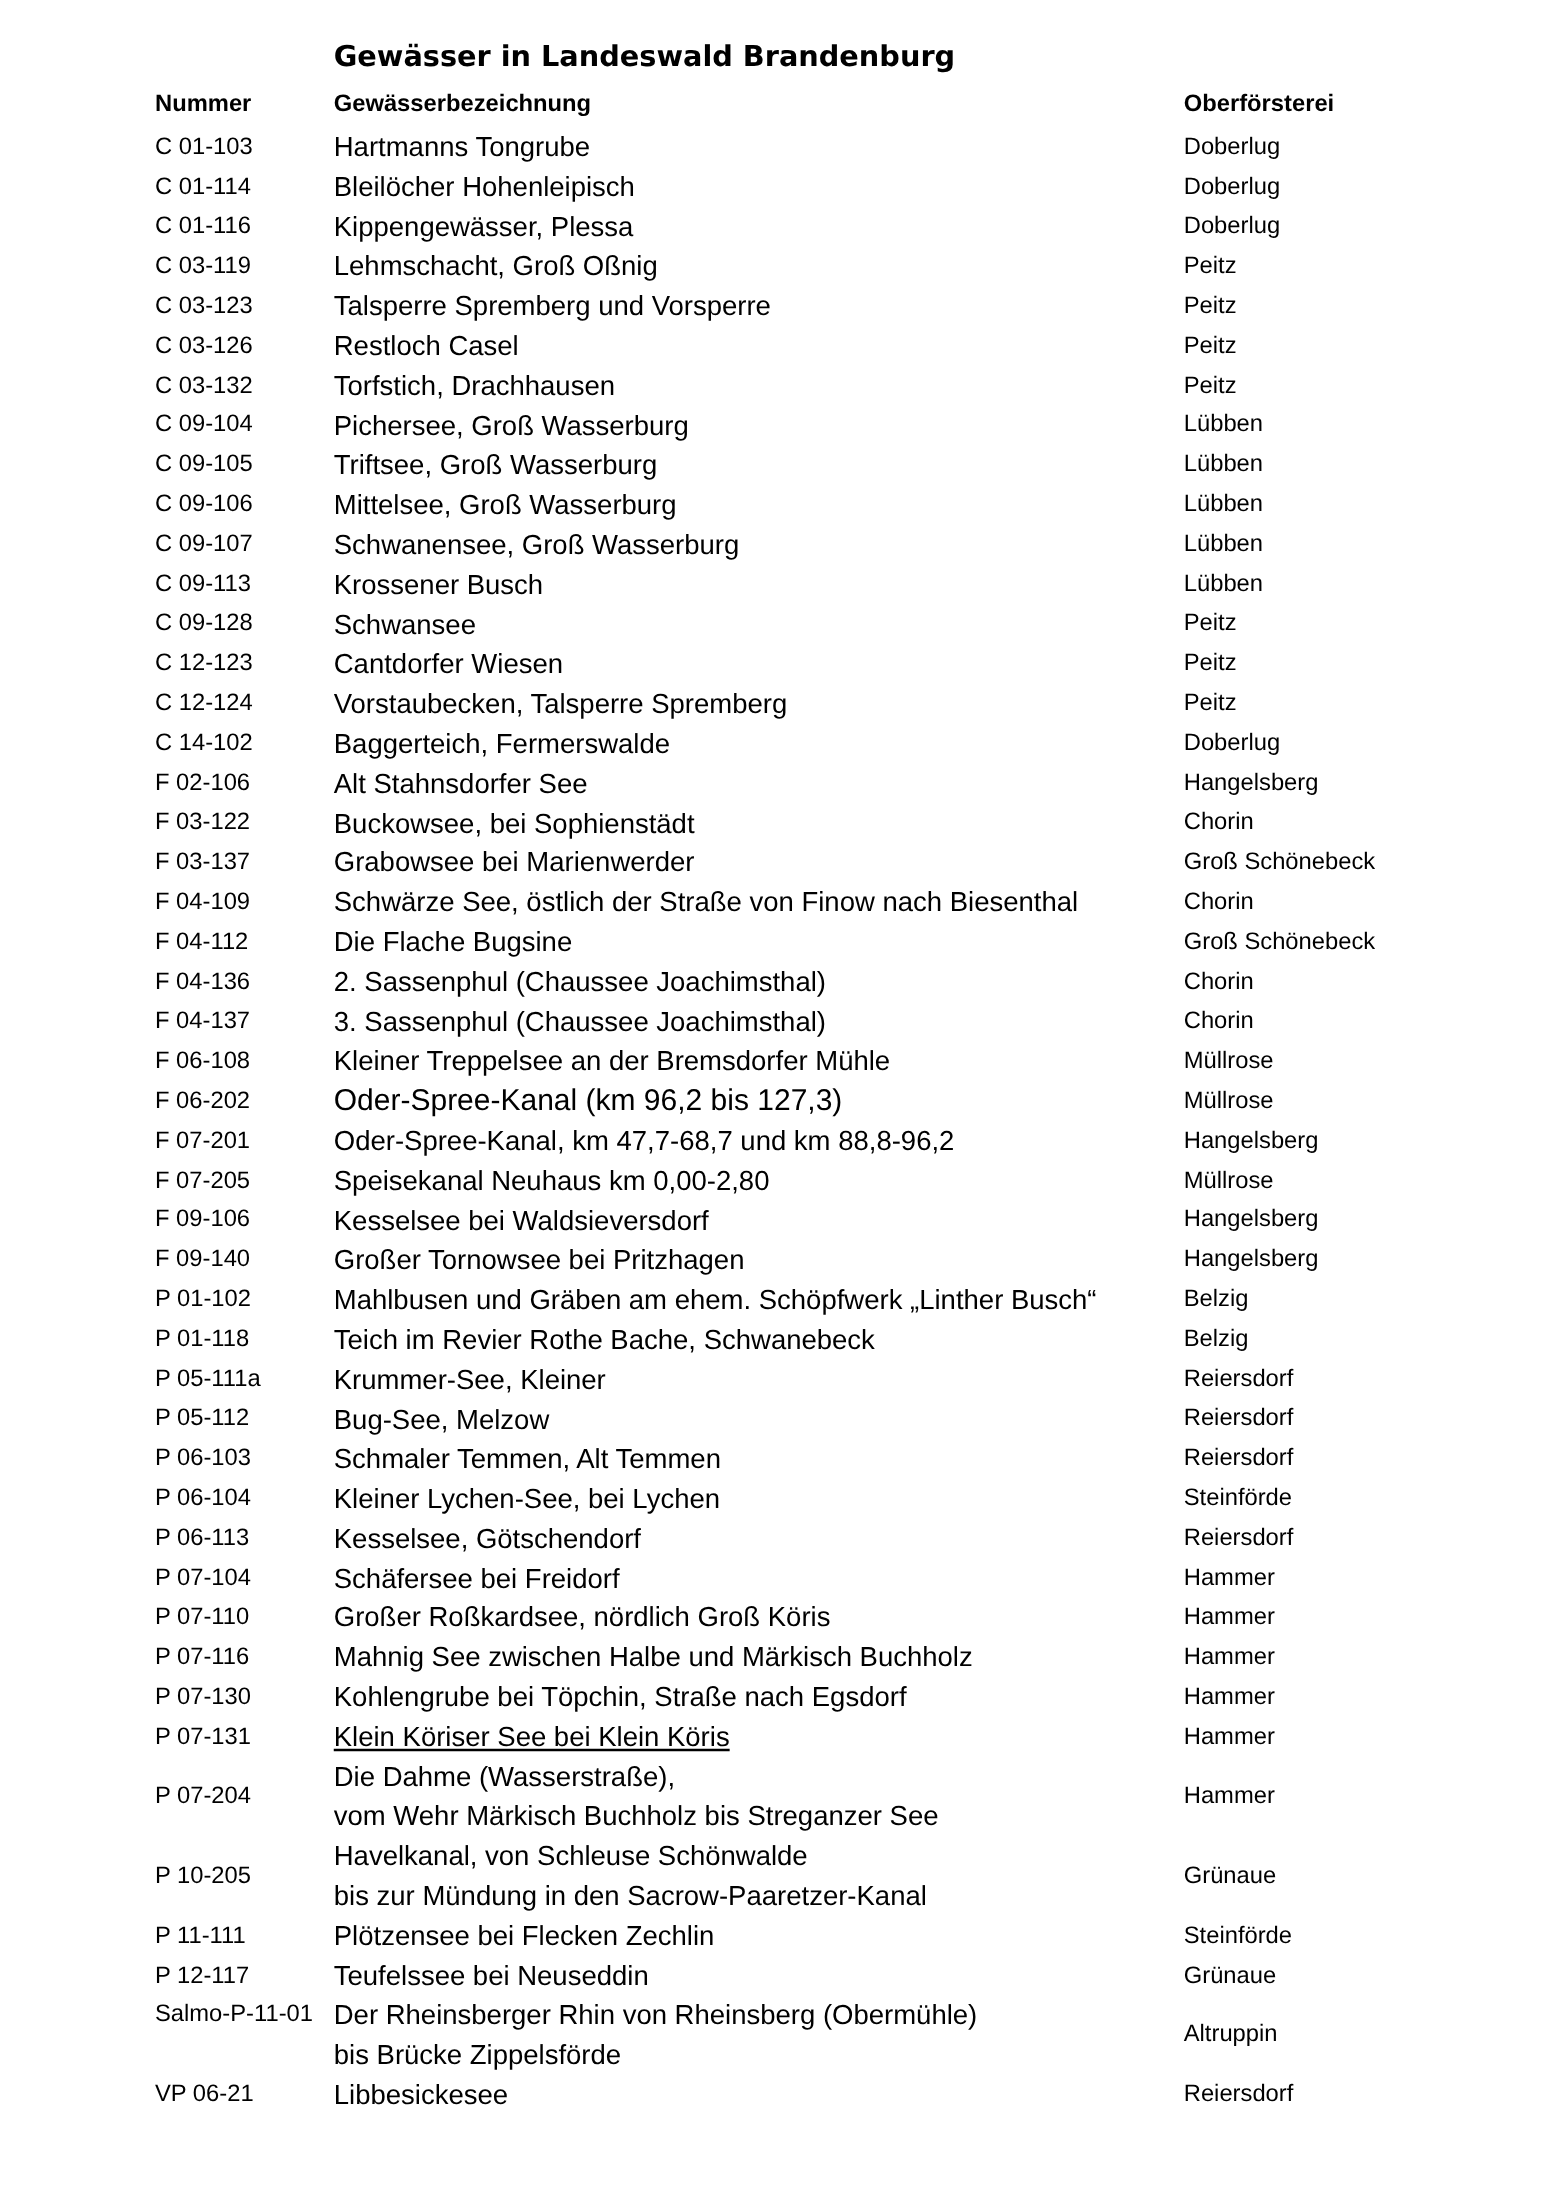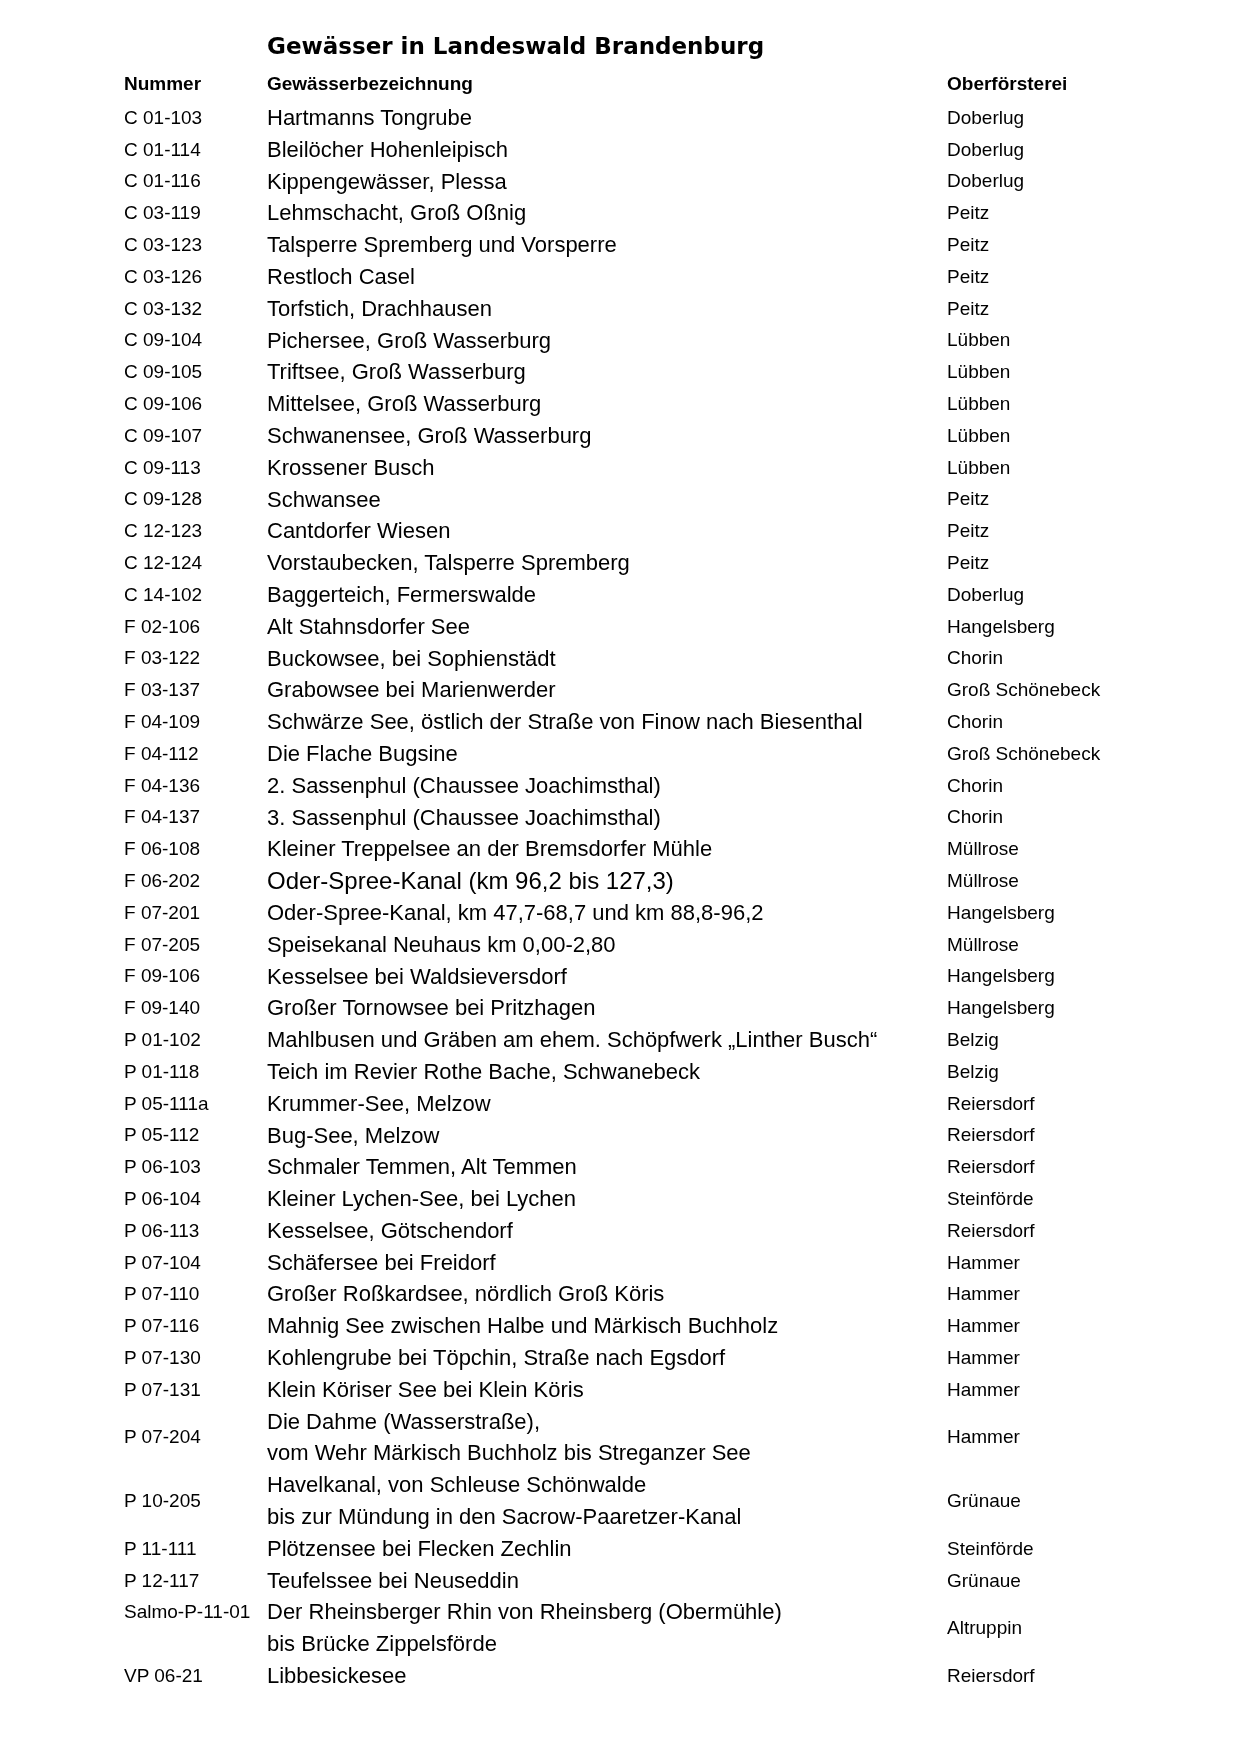--- a/index.html
+++ b/index.html
@@ -240,21 +240,21 @@
     <div class="row" style="height: 31.8px;">
       <span class="c-num" style="top: 3.9px; line-height: 24px;">P 01-118</span>
       <span class="c-name" style="top: 0px;">
         <span class="ln">Teich im Revier Rothe Bache, Schwanebeck</span>
       </span>
       <span class="c-of" style="top: 3.9px; line-height: 24px;">Belzig</span>
     </div>
     <div class="row" style="height: 31.8px;">
       <span class="c-num" style="top: 3.9px; line-height: 24px;">P 05-111a</span>
       <span class="c-name" style="top: 0px;">
-        <span class="ln">Krummer-See, Melzow</span>
+        <span class="ln">Krummer-See, Kleiner</span>
       </span>
       <span class="c-of" style="top: 3.9px; line-height: 24px;">Reiersdorf</span>
     </div>
     <div class="row" style="height: 31.8px;">
       <span class="c-num" style="top: 3.9px; line-height: 24px;">P 05-112</span>
       <span class="c-name" style="top: 0px;">
         <span class="ln">Bug-See, Melzow</span>
       </span>
       <span class="c-of" style="top: 3.9px; line-height: 24px;">Reiersdorf</span>
     </div>
@@ -302,21 +302,21 @@
     </div>
     <div class="row" style="height: 31.8px;">
       <span class="c-num" style="top: 3.9px; line-height: 24px;">P 07-130</span>
       <span class="c-name" style="top: 0px;">
         <span class="ln">Kohlengrube bei Töpchin, Straße nach Egsdorf</span>
       </span>
       <span class="c-of" style="top: 3.9px; line-height: 24px;">Hammer</span>
     </div>
     <div class="row" style="height: 31.8px;">
       <span class="c-num" style="top: 3.9px; line-height: 24px; text-align: right;">P 07-131</span>
-      <span class="c-name" style="top: 0px;">
+      <span class="c-name" style="top: 0px; text-decoration: underline;">
         <span class="ln">Klein Köriser See bei Klein Köris</span>
       </span>
       <span class="c-of" style="top: 3.9px; line-height: 24px;">Hammer</span>
     </div>
     <div class="row" style="height: 63.6px;">
       <span class="c-num" style="top: 19.8px; line-height: 24px;">P 07-204</span>
       <span class="c-name" style="top: 0px;">
         <span class="ln">Die Dahme (Wasserstraße),</span>
         <span class="ln">vom Wehr Märkisch Buchholz bis Streganzer See</span>
       </span>

